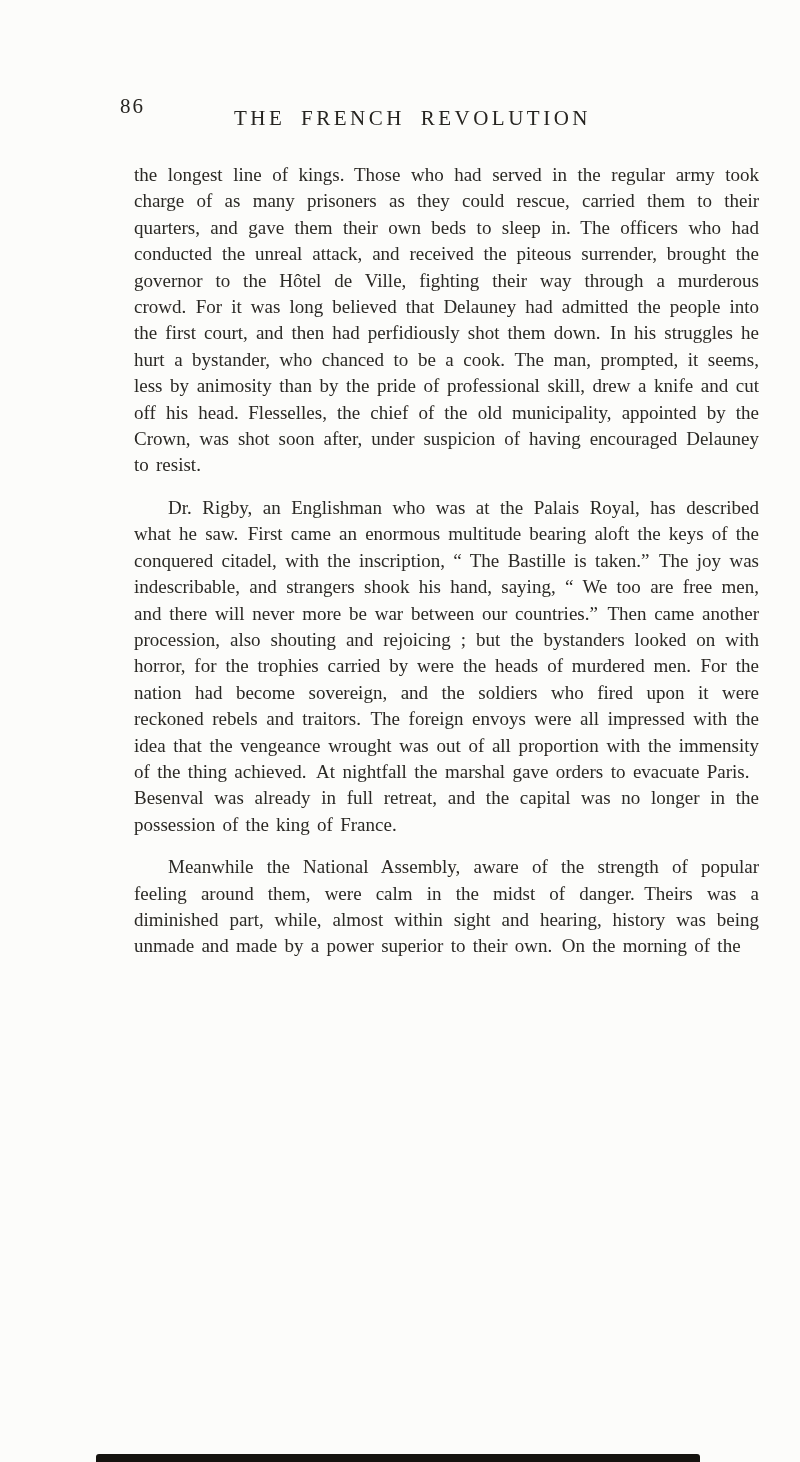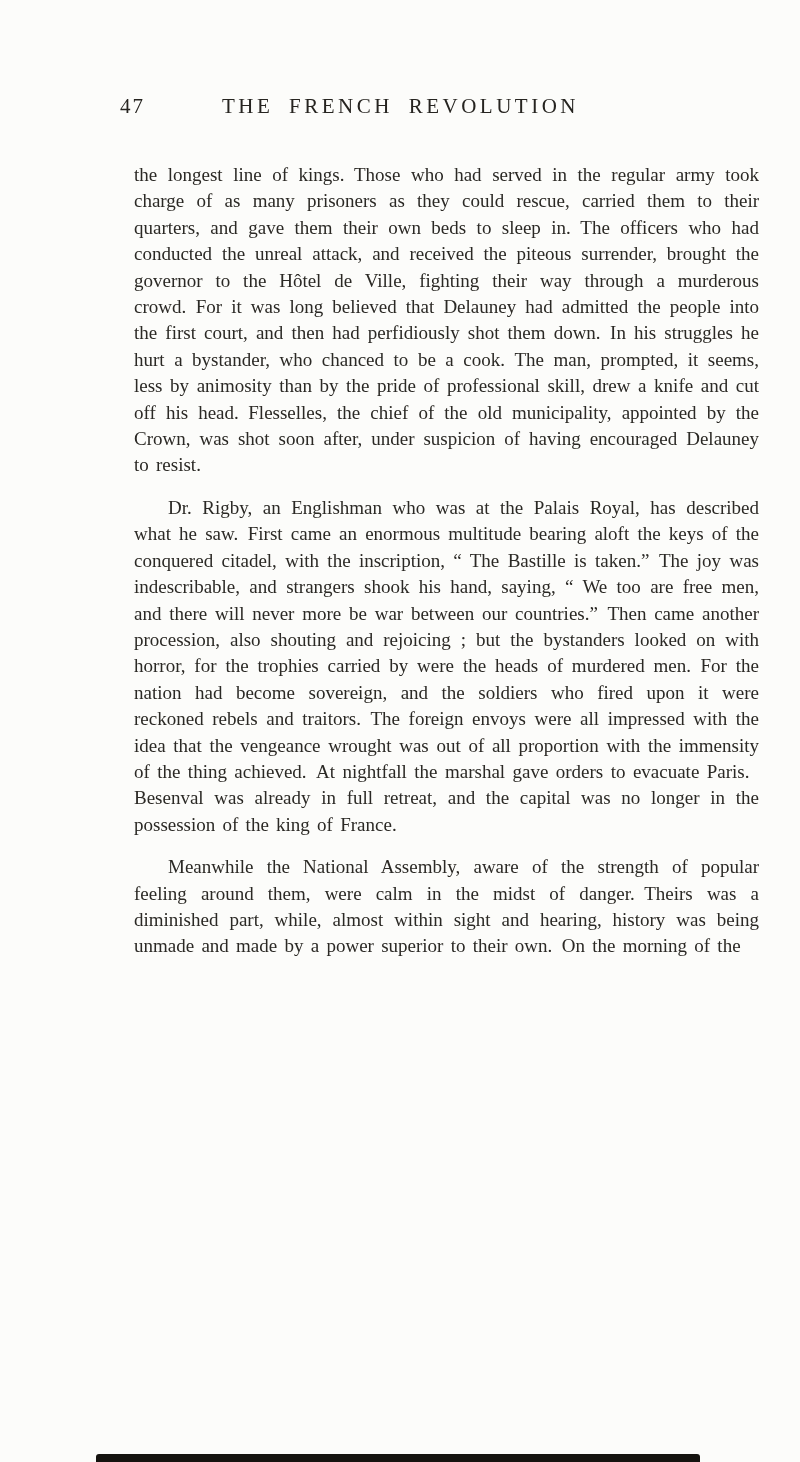--- a/index.html
+++ b/index.html
@@ -29,21 +29,21 @@
     position: absolute;
     left: 2px;
     top: 0;
     font-size: 21px;
     letter-spacing: 2px;
   }
   .page-title {
     position: absolute;
     left: 104px;
     top: 0;
-    margin: 0;
+    margin: 12px;
     font-size: 21px;
     font-weight: normal;
     letter-spacing: 3.5px;
     word-spacing: 7px;
     white-space: nowrap;
   }
   .page-body {
     position: absolute;
     top: 146px;
     left: 118px;
@@ -68,21 +68,21 @@
     background: #15130f;
     border-radius: 3px 3px 0 0;
   }
 </style>
 </head>
 <body>
 
 <div class="page">
 
   <header class="page-header">
-    <span class="page-number">47</span>
+    <span class="page-number">86</span>
     <h1 class="page-title">THE FRENCH REVOLUTION</h1>
   </header>
 
   <main class="page-body">
     <p class="para">the longest line of kings. Those who had served in the regular army took charge of as many prisoners as they could rescue, carried them to their quarters, and gave them their own beds to sleep in. The officers who had conducted the unreal attack, and received the piteous surrender, brought the governor to the Hôtel de Ville, fighting their way through a murderous crowd. For it was long believed that Delauney had admitted the people into the first court, and then had perfidiously shot them down. In his struggles he hurt a bystander, who chanced to be a cook. The man, prompted, it seems, less by animosity than by the pride of professional skill, drew a knife and cut off his head. Flesselles, the chief of the old municipality, appointed by the Crown, was shot soon after, under suspicion of having encouraged Delauney to resist.</p>
     <p class="para indent">Dr. Rigby, an Englishman who was at the Palais Royal, has described what he saw. First came an enormous multitude bearing aloft the keys of the conquered citadel, with the inscription, “ The Bastille is taken.” The joy was indescribable, and strangers shook his hand, saying, “ We too are free men, and there will never more be war between our countries.” Then came another procession, also shouting and rejoicing ; but the bystanders looked on with horror, for the trophies carried by were the heads of murdered men. For the nation had become sovereign, and the soldiers who fired upon it were reckoned rebels and traitors. The foreign envoys were all impressed with the idea that the vengeance wrought was out of all proportion with the immensity of the thing achieved. At nightfall the marshal gave orders to evacuate Paris. Besenval was already in full retreat, and the capital was no longer in the possession of the king of France.</p>
     <p class="para indent">Meanwhile the National Assembly, aware of the strength of popular feeling around them, were calm in the midst of danger. Theirs was a diminished part, while, almost within sight and hearing, history was being unmade and made by a power superior to their own. On the morning of the</p>
   </main>
 
   <div class="scan-artifact"></div>

